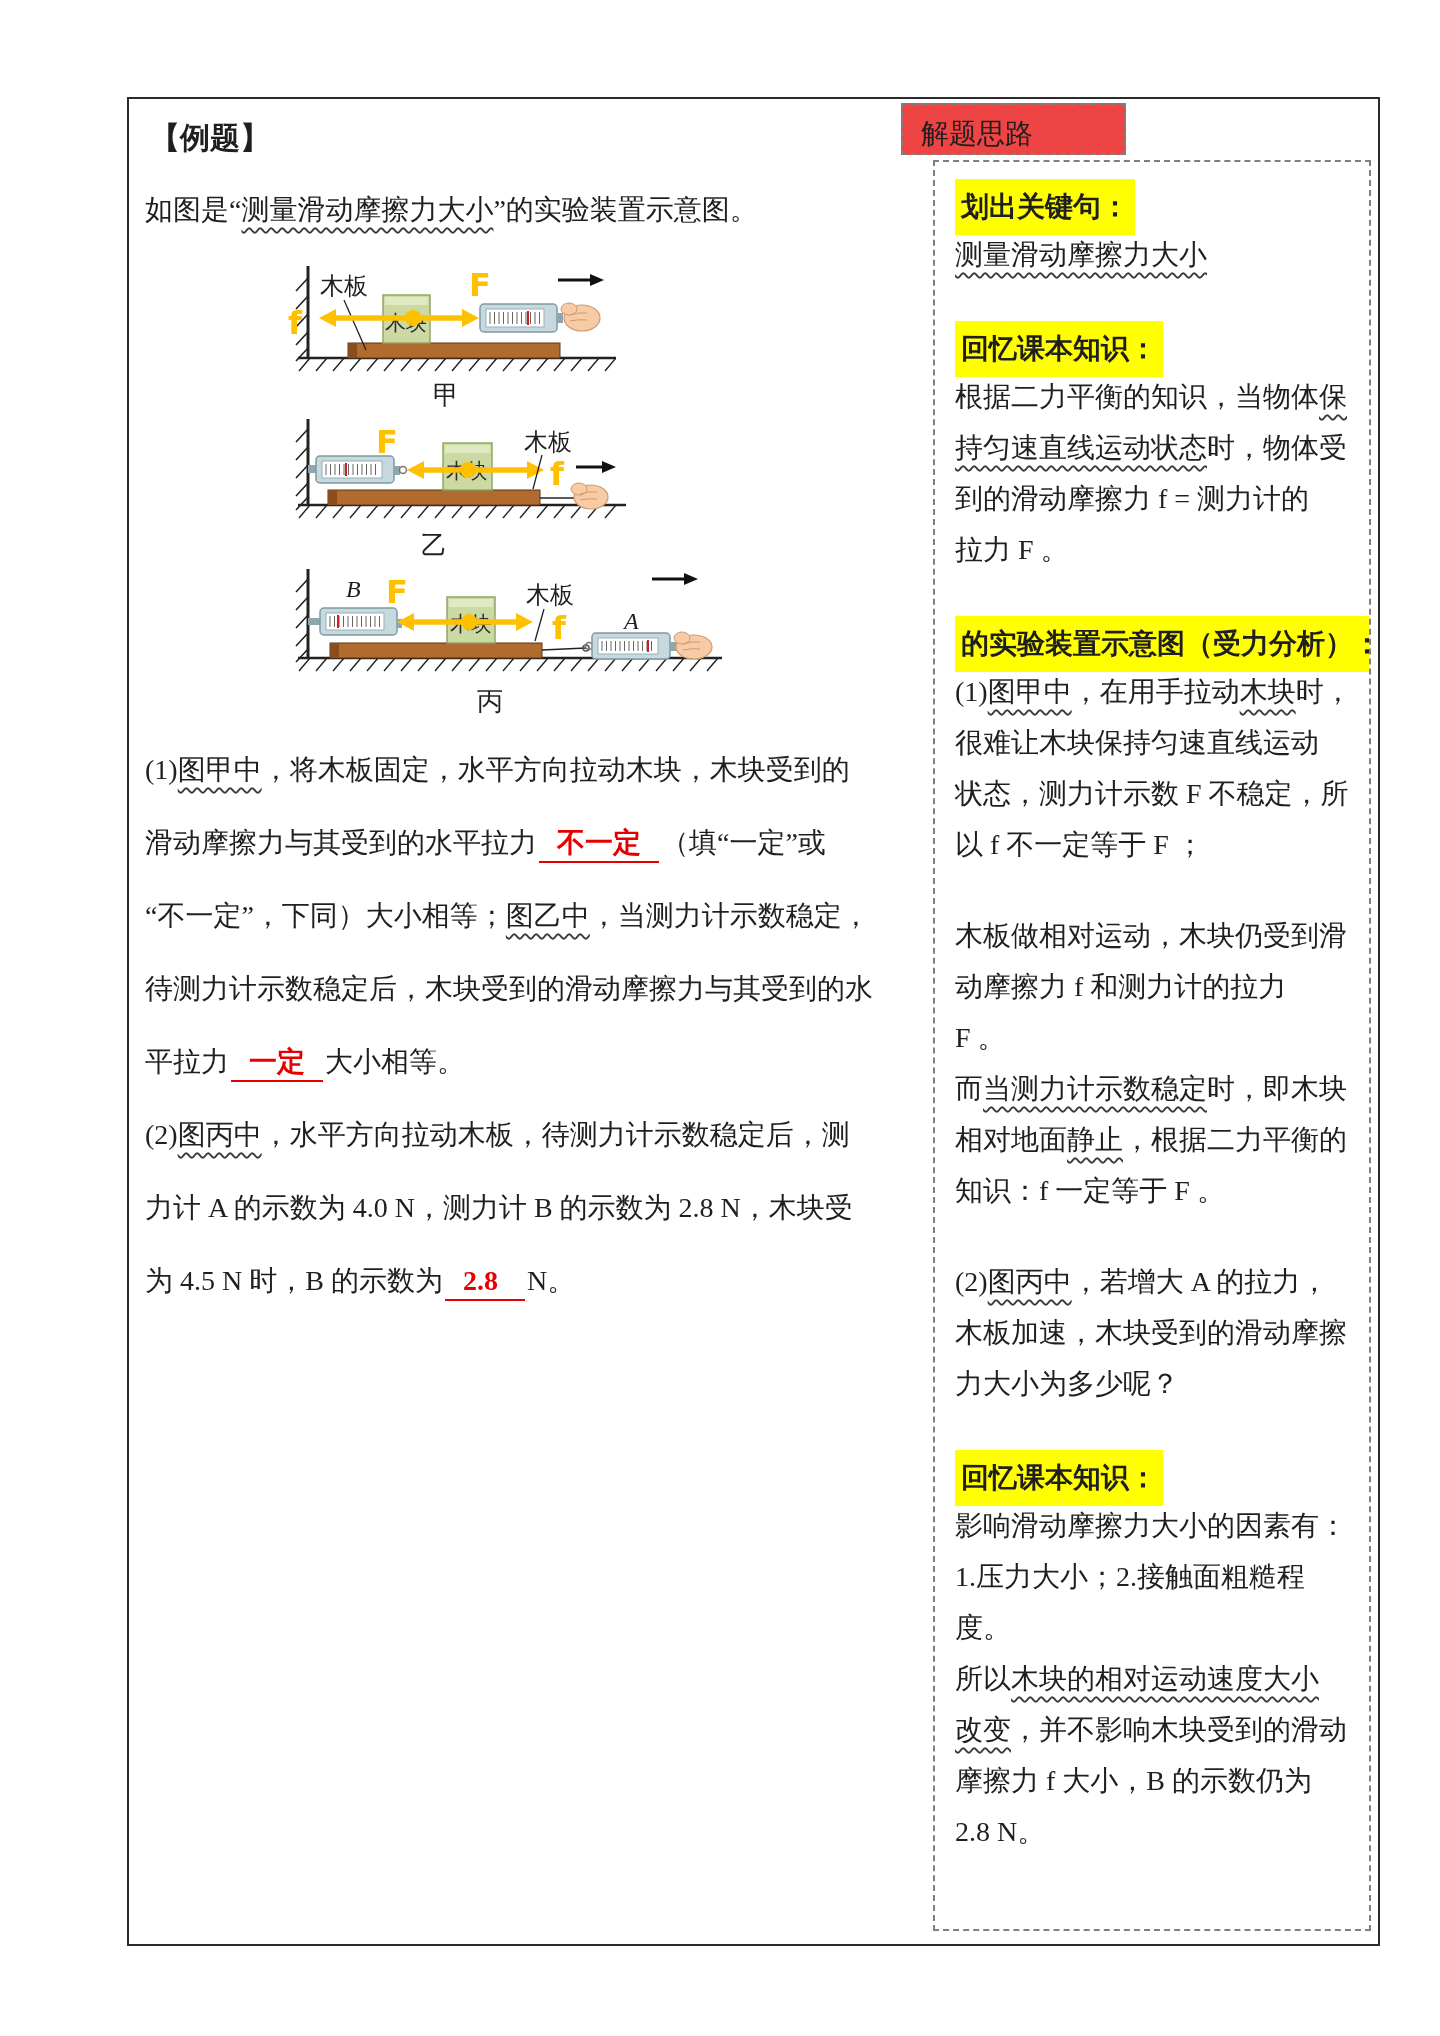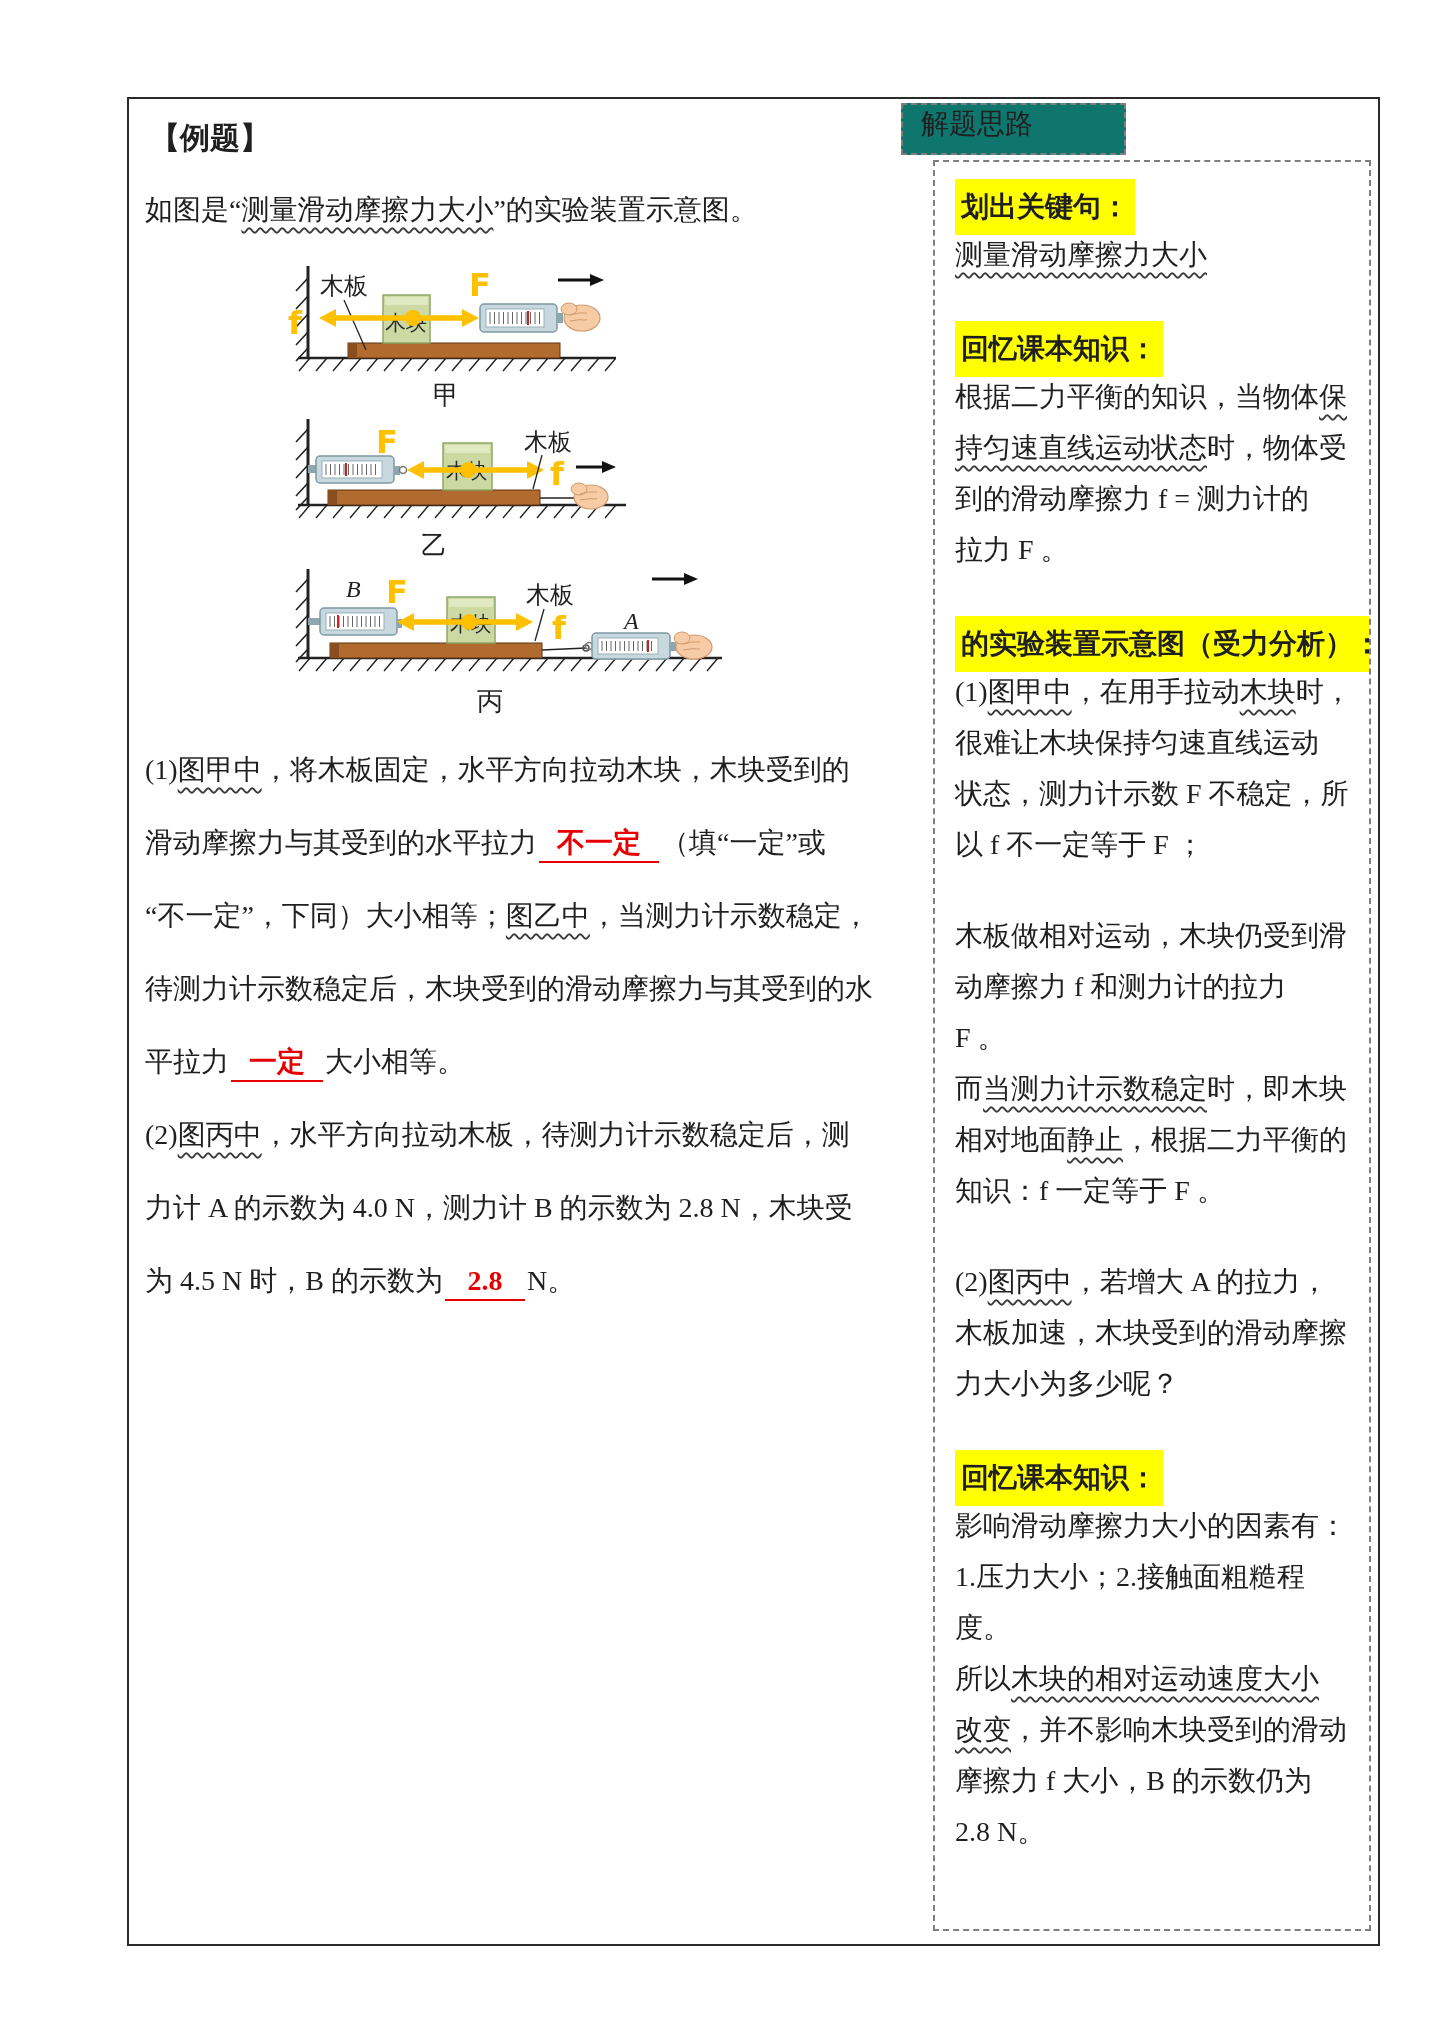--- a/index.html
+++ b/index.html
@@ -8,33 +8,33 @@
   .outer-border{position:absolute;left:127px;top:97px;width:1249px;height:1845px;
         border:2px solid #2b2b2b;}
   
   .ex-title{position:absolute;left:150px;top:118px;font-size:30px;font-weight:bold;white-space:nowrap;}
   .intro{position:absolute;left:145px;top:188px;width:740px;}
   .intro .line{height:44px;line-height:44px;font-size:28px;white-space:nowrap;}
   .left-lines{position:absolute;left:145px;top:733px;width:745px;}
   .left-lines .line{height:73px;line-height:73px;font-size:28px;white-space:nowrap;}
   
   .solution-title-box{position:absolute;left:901px;top:103px;width:225px;height:52px;
-        border:2px dashed #7f7f7f;display:flex;align-items:flex-start;padding-left:18px;
-        box-sizing:border-box;font-size:28px;background:#0f766e;}
+        border:2px dashed #7f7f7f;display:flex;align-items:flex-end;padding-left:18px;
+        box-sizing:border-box;font-size:28px;background:#ef4444;}
   .solution-box{position:absolute;left:933px;top:160px;width:438px;height:1771px;
         border:2px dashed #7f7f7f;box-sizing:border-box;padding:16px 6px 0 20px;overflow:hidden;}
   .solution-lines .line{height:51px;line-height:51px;font-size:28px;white-space:nowrap;}
   .solution-lines .line-blank{height:40px;}
   .hl{display:inline-block;height:48px;line-height:48px;background:#ffff00;font-weight:bold;
         padding:4px 6px;vertical-align:middle;}
   
   .seg-wavy{text-decoration:underline;text-decoration-style:wavy;text-decoration-color:#3a3a3a;
         text-decoration-thickness:1.5px;text-underline-offset:8px;}
   .seg-answer{display:inline-block;color:#e60000;font-weight:bold;border-bottom:2.5px solid #e60000;
-        min-width:44px;line-height:36px;text-align:center;padding:0 18px;margin:0 2px;}
+        min-width:44px;line-height:36px;padding:0 18px;margin:0 2px;}
   
   .diag{position:absolute;}
   .dlabel{font-size:24px;fill:#1f1f1f;}
   .dblock{font-size:21px;fill:#2c2c2c;}
   .dcap{font-size:26px;fill:#1f1f1f;}
   .flabel{font-size:32px;font-weight:bold;fill:#ffc000;font-family:"DejaVu Sans","Liberation Sans",sans-serif;}
   .slabel{font-size:24px;font-style:italic;fill:#1f1f1f;}
 </style>
 </head>
 <body>

